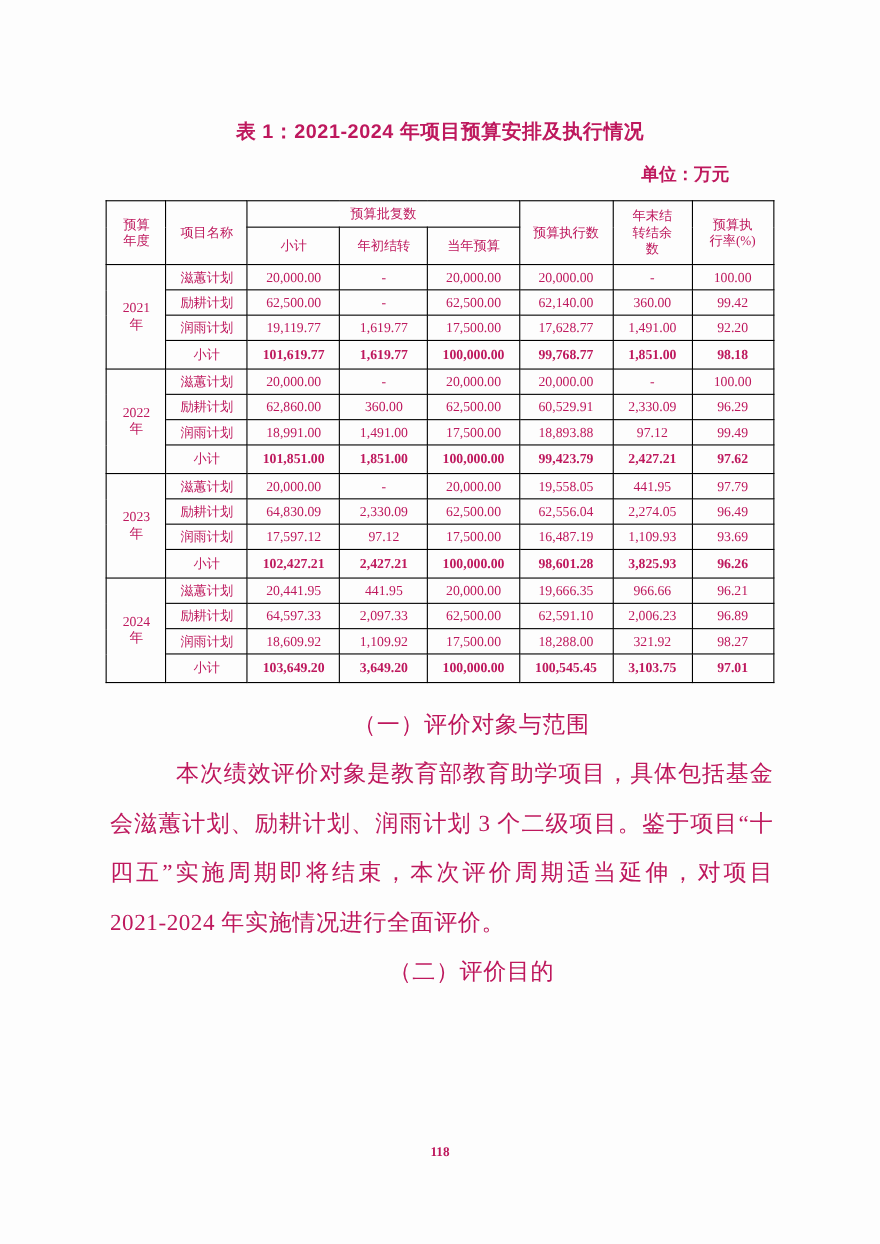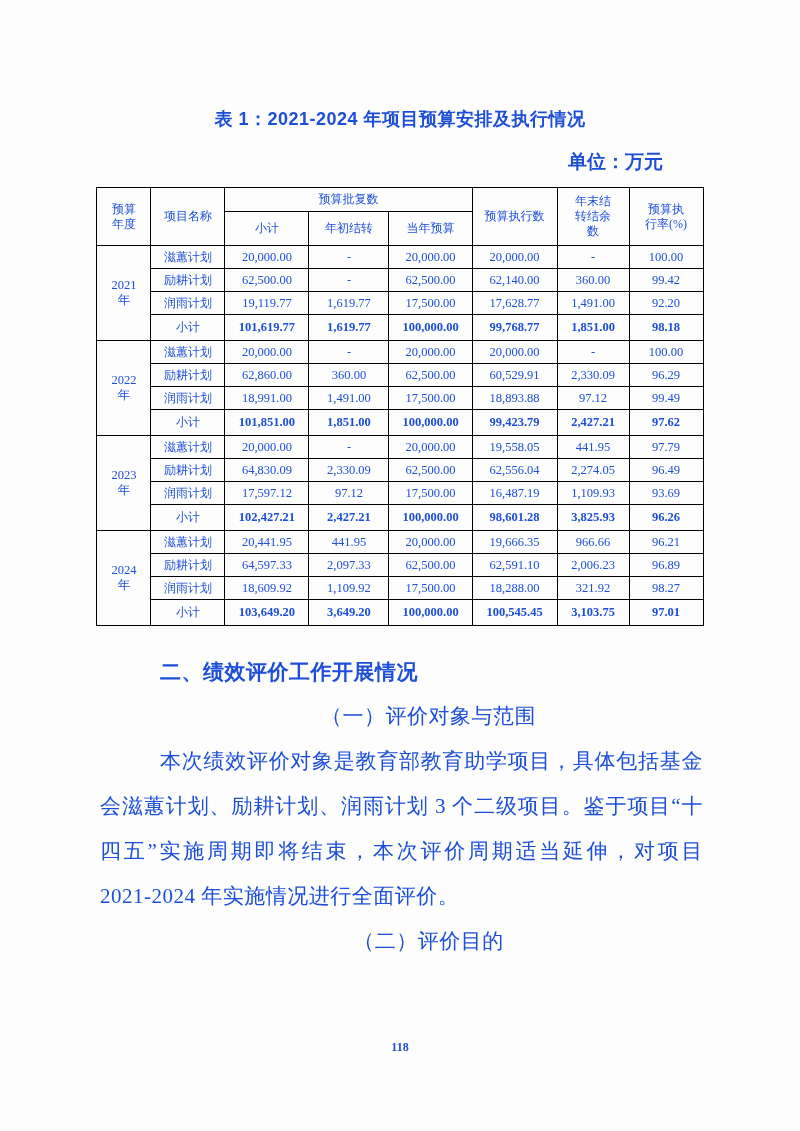--- a/index.html
+++ b/index.html
@@ -3,42 +3,42 @@
 <meta charset="utf-8">
 <style>
   * { margin: 0; padding: 0; box-sizing: border-box; }
   html, body { background: #e8e8e8; }
   .page {
     position: relative;
     width: 800px;
     height: 1131px;
     margin: 0 auto;
     background: #fdfdfd;
-    color: #1d4ed8;
+    color: #be185d;
     font-family: "Liberation Serif", "DejaVu Serif", serif;
     overflow: hidden;
   }
   
   .doc-title {
     padding-top: 106px;
     text-align: center;
     font-family: "Liberation Sans", "DejaVu Sans", sans-serif;
     font-weight: bold;
     font-size: 18px;
     letter-spacing: 0.5px;
     line-height: 26px;
   }
   .unit-label {
     width: 606px;
     margin: 17px auto 5px auto;
     text-align: right;
     padding-right: 40px;
     font-family: "Liberation Sans", "DejaVu Sans", sans-serif;
     font-weight: bold;
-    font-size: 19px;
+    font-size: 16px;
   }
   
   table.budget {
     width: 606px;
     margin: 12px auto;
     border-collapse: collapse;
     table-layout: fixed;
     font-size: 12px;
   }
   table.budget th, table.budget td {
@@ -286,21 +286,20 @@
           <td class="num-cell">3,649.20</td>
           <td class="num-cell">100,000.00</td>
           <td class="num-cell">100,545.45</td>
           <td class="num-cell">3,103.75</td>
           <td class="num-cell">97.01</td>
         </tr>
       </tbody>
   </table>
 
   <div class="body-section">
-    <div class="section-heading">二、绩效评价工作开展情况</div>
     <div class="sub-heading">（一）评价对象与范围</div>
     <div class="para">本次绩效评价对象是教育部教育助学项目，具体包括基金会滋蕙计划、励耕计划、润雨计划 3 个二级项目。鉴于项目“十四五”实施周期即将结束，本次评价周期适当延伸，对项目 2021-2024 年实施情况进行全面评价。</div>
     <div class="sub-heading">（二）评价目的</div>
   </div>
 
   <div class="page-number">118</div>
 
 </div>
 
 </body></html>

